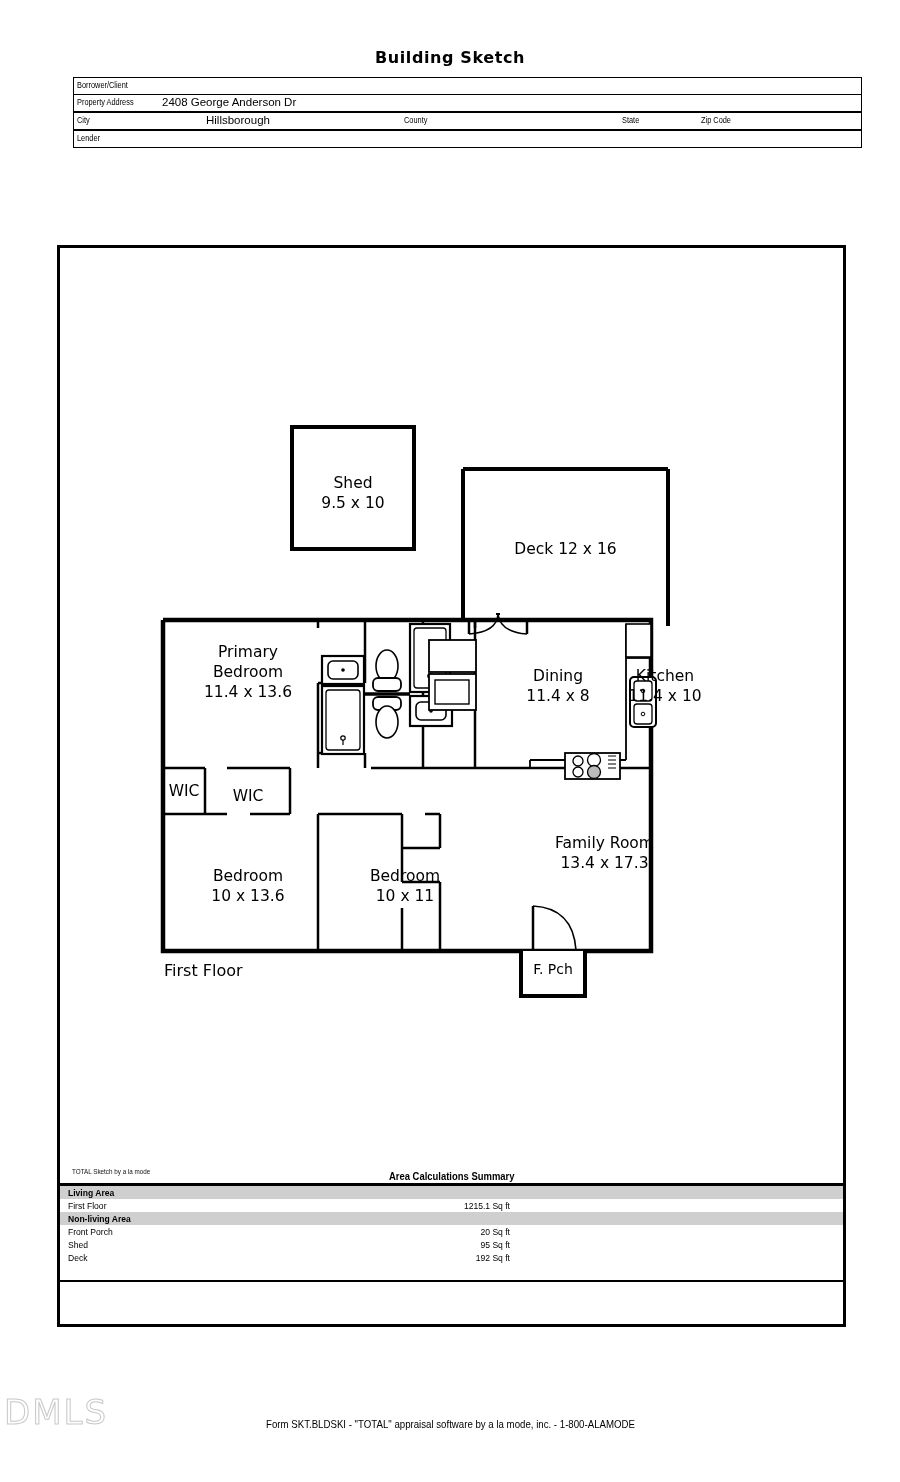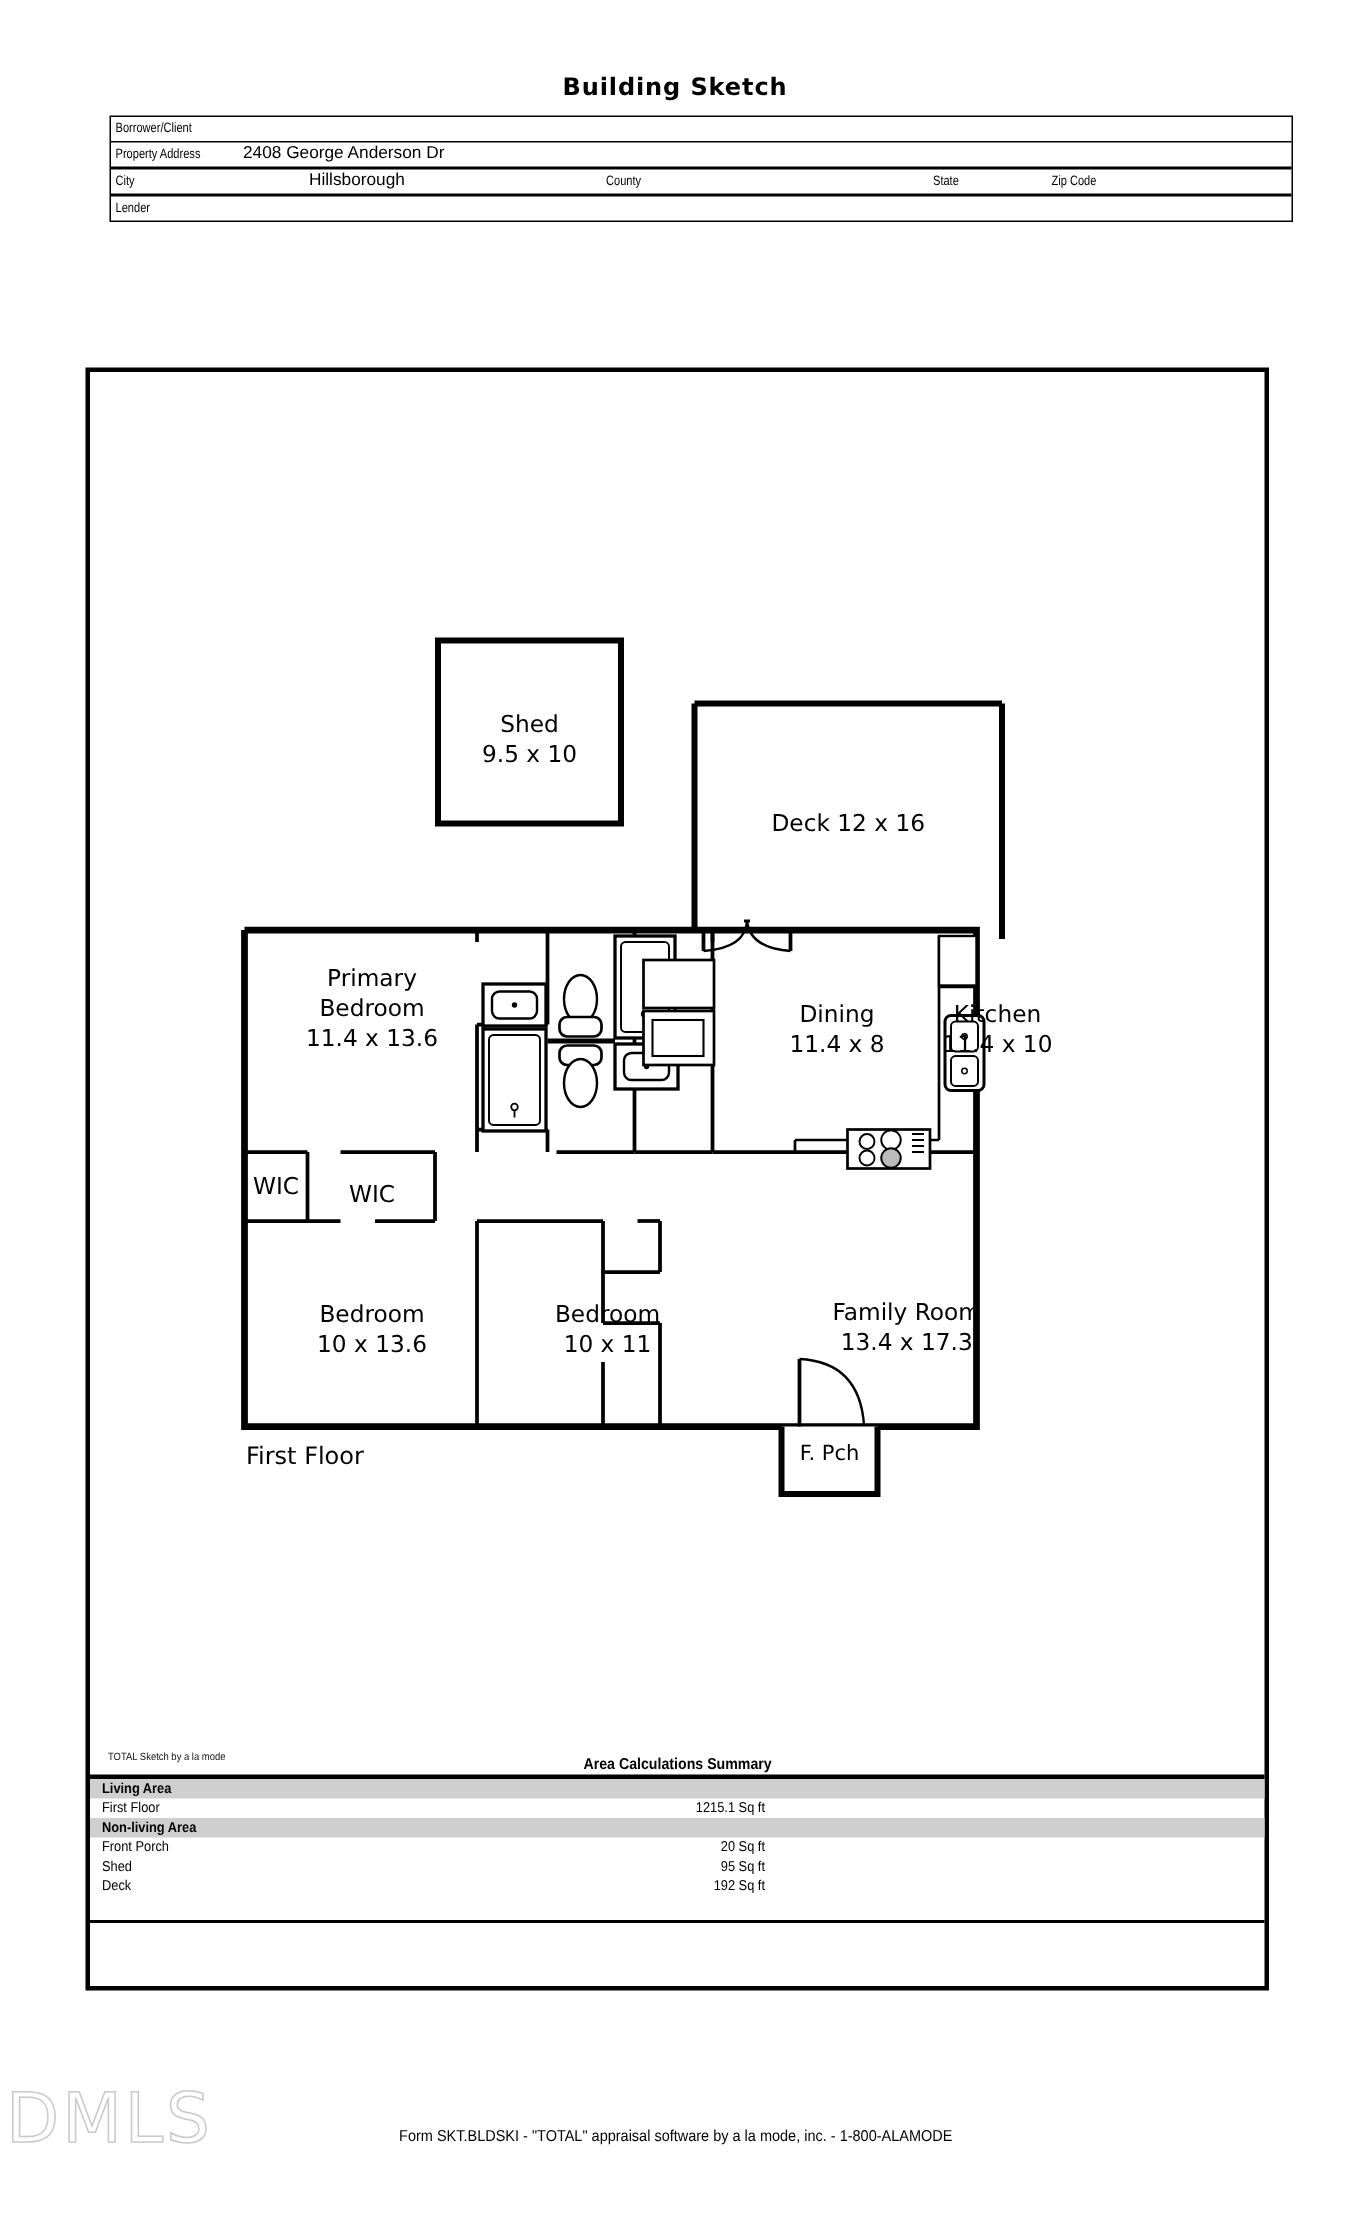--- a/index.html
+++ b/index.html
@@ -197,21 +197,21 @@
     text-align: center;
     font-size: 10.5px;
     font-family: "Liberation Sans", sans-serif;
   }
   .footer-form span { display:inline-block; transform: scaleX(0.92); }
   .brand-logo {
     position: absolute;
     left: 4px;
     top: 1388px;
     font-family: "DejaVu Sans", sans-serif;
-    font-size: 46px;
+    font-size: 34px;
     letter-spacing: 2px;
     color: #ffffff;
     -webkit-text-stroke: 1px #c9c9c9;
     text-shadow: 0 0 0 #dddddd;
     line-height: 48px;
     user-select: none;
   }
 </style>
 </head>
 <body>
@@ -361,21 +361,21 @@
   <div class="room-label" style="left:118px; top:394px; width:140px;">Primary
 Bedroom
 11.4 x 13.6</div>
 
   <div class="room-label" style="left:438px; top:418px; width:120px;">Dining
 11.4 x 8</div>
 
   <div class="room-label" style="left:545px; top:418px; width:120px;">Kitchen
 11.4 x 10</div>
 
-  <div class="room-label" style="left:452px; top:585px; width:185px;margin-top:32px;">Family Room
+  <div class="room-label" style="left:452px; top:585px; width:185px;">Family Room
 13.4 x 17.3</div>
 
   <div class="room-label" style="left:118px; top:618px; width:140px;">Bedroom
 10 x 13.6</div>
 
   <div class="room-label" style="left:275px; top:618px; width:140px;">Bedroom
 10 x 11</div>
 
   <div class="room-label" style="left:103px; top:533px; width:42px;">WIC</div>
 

